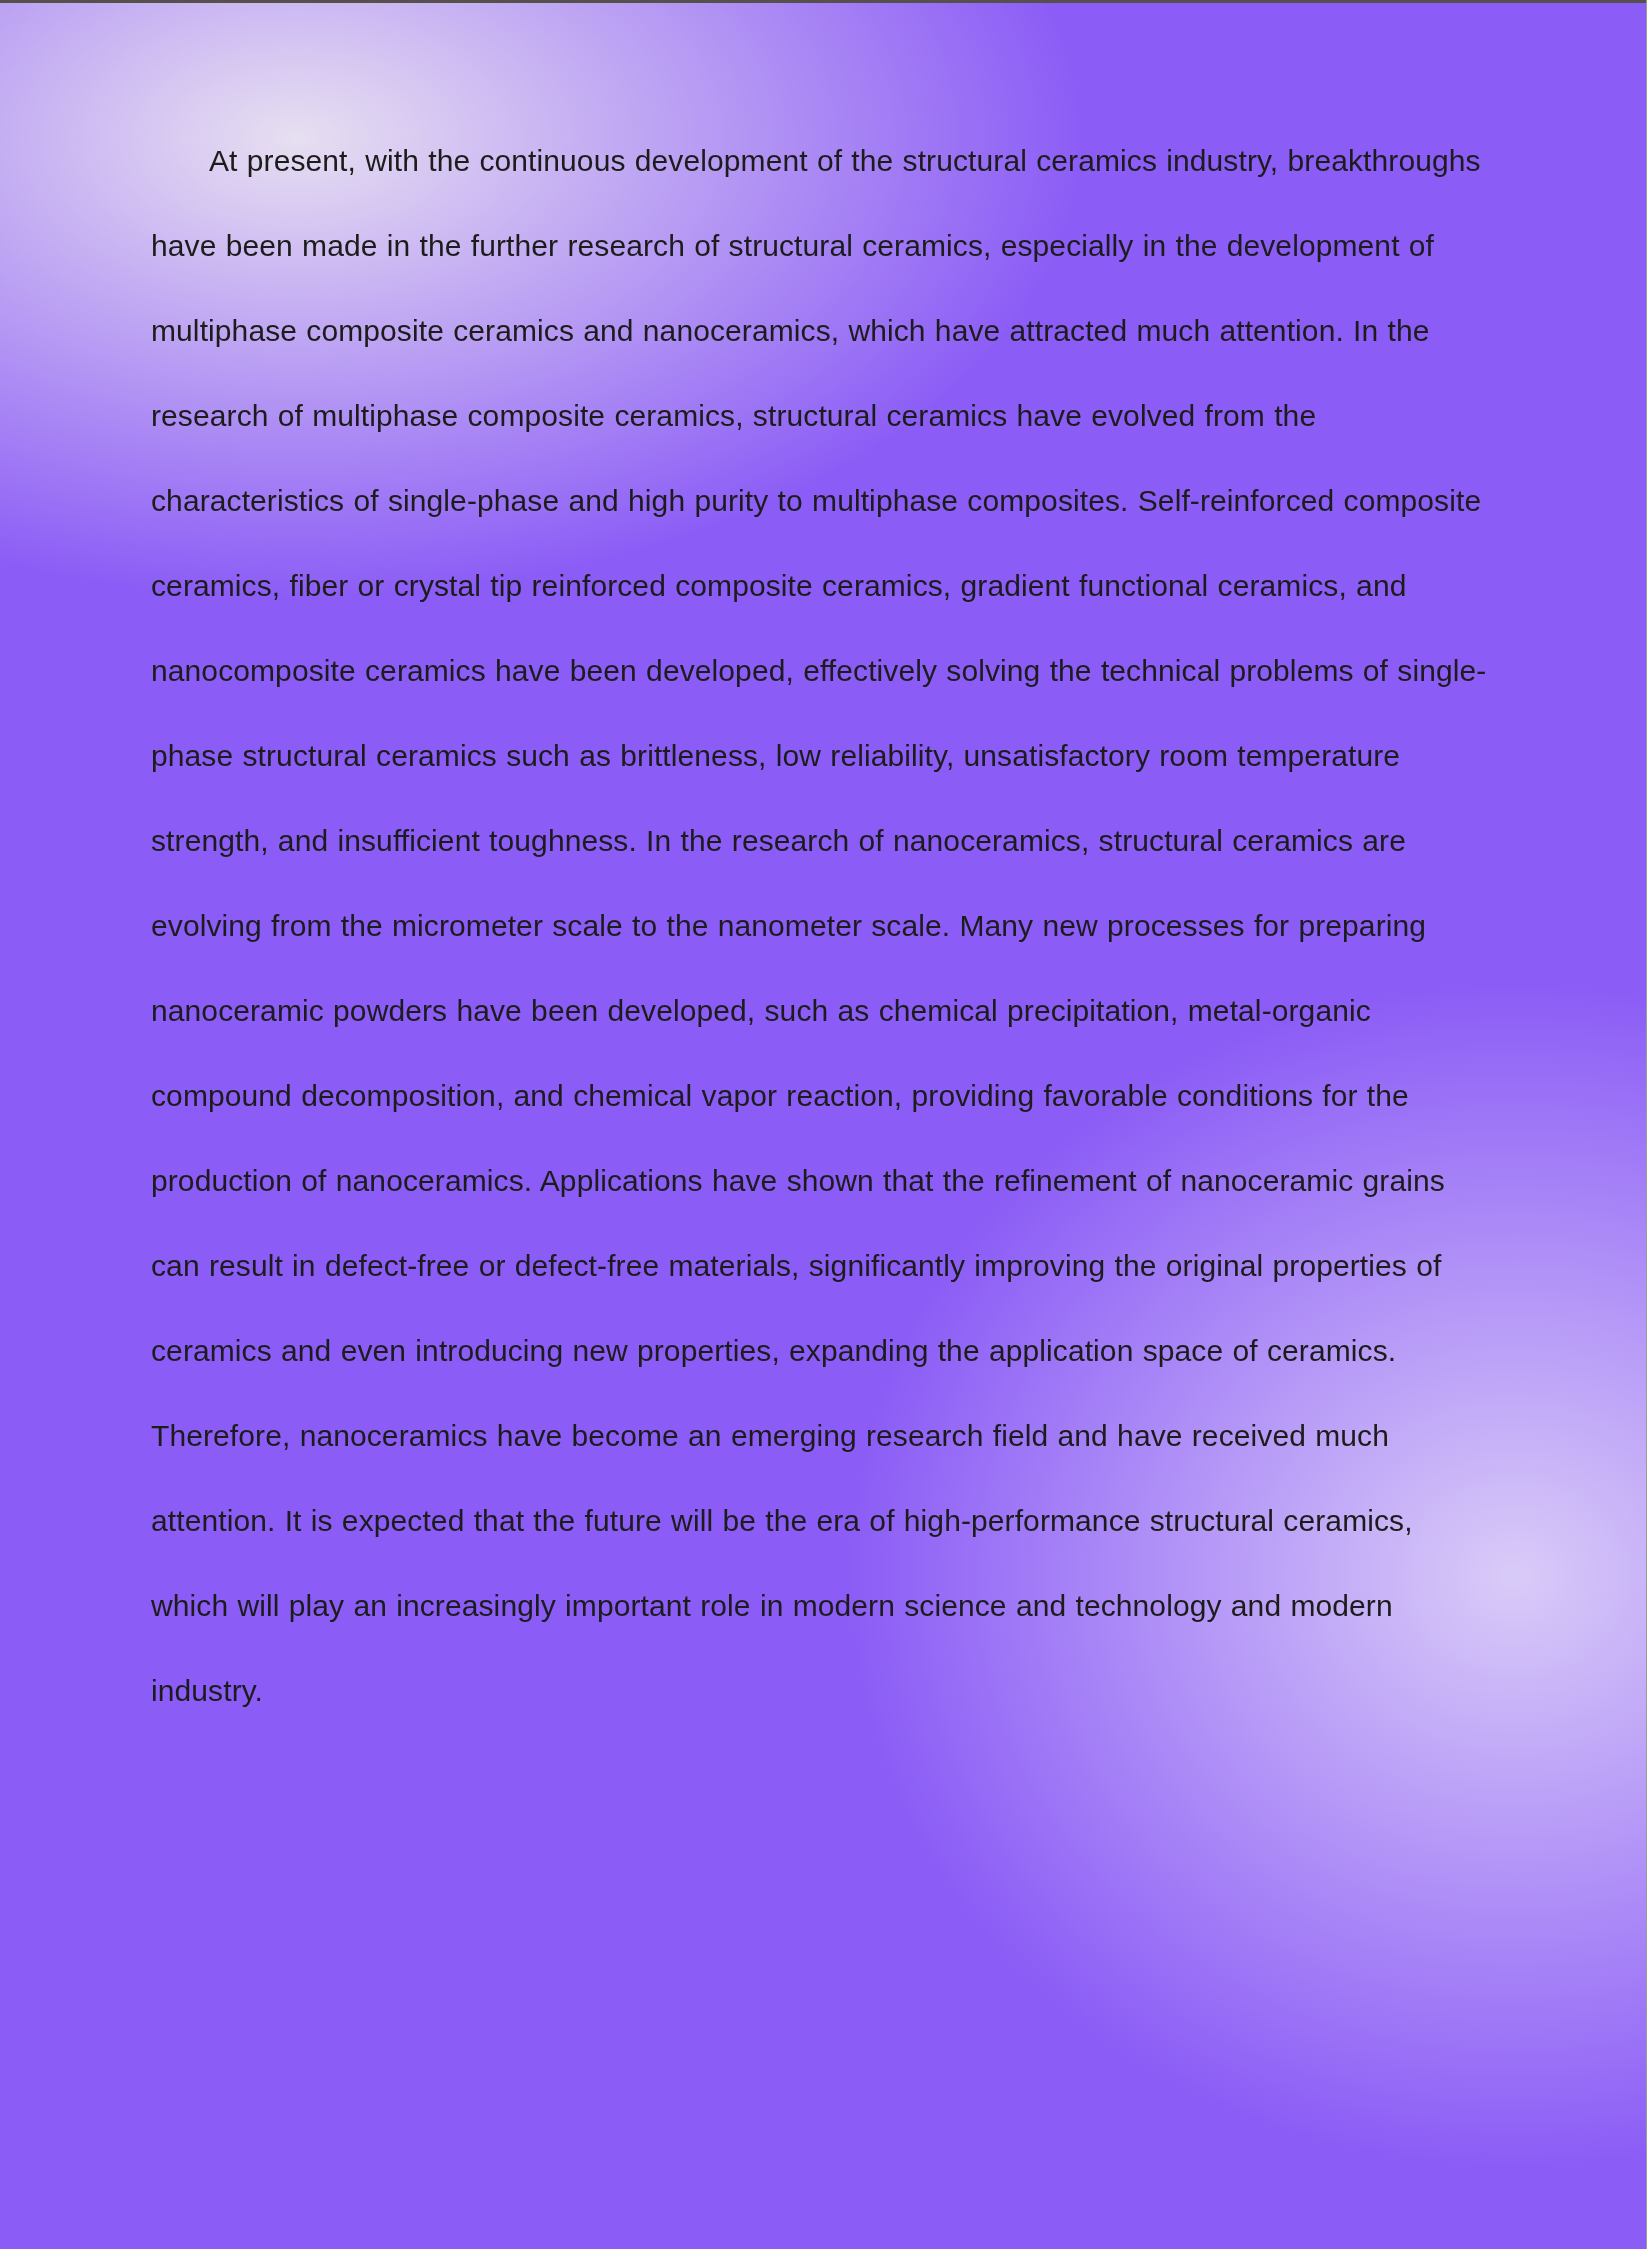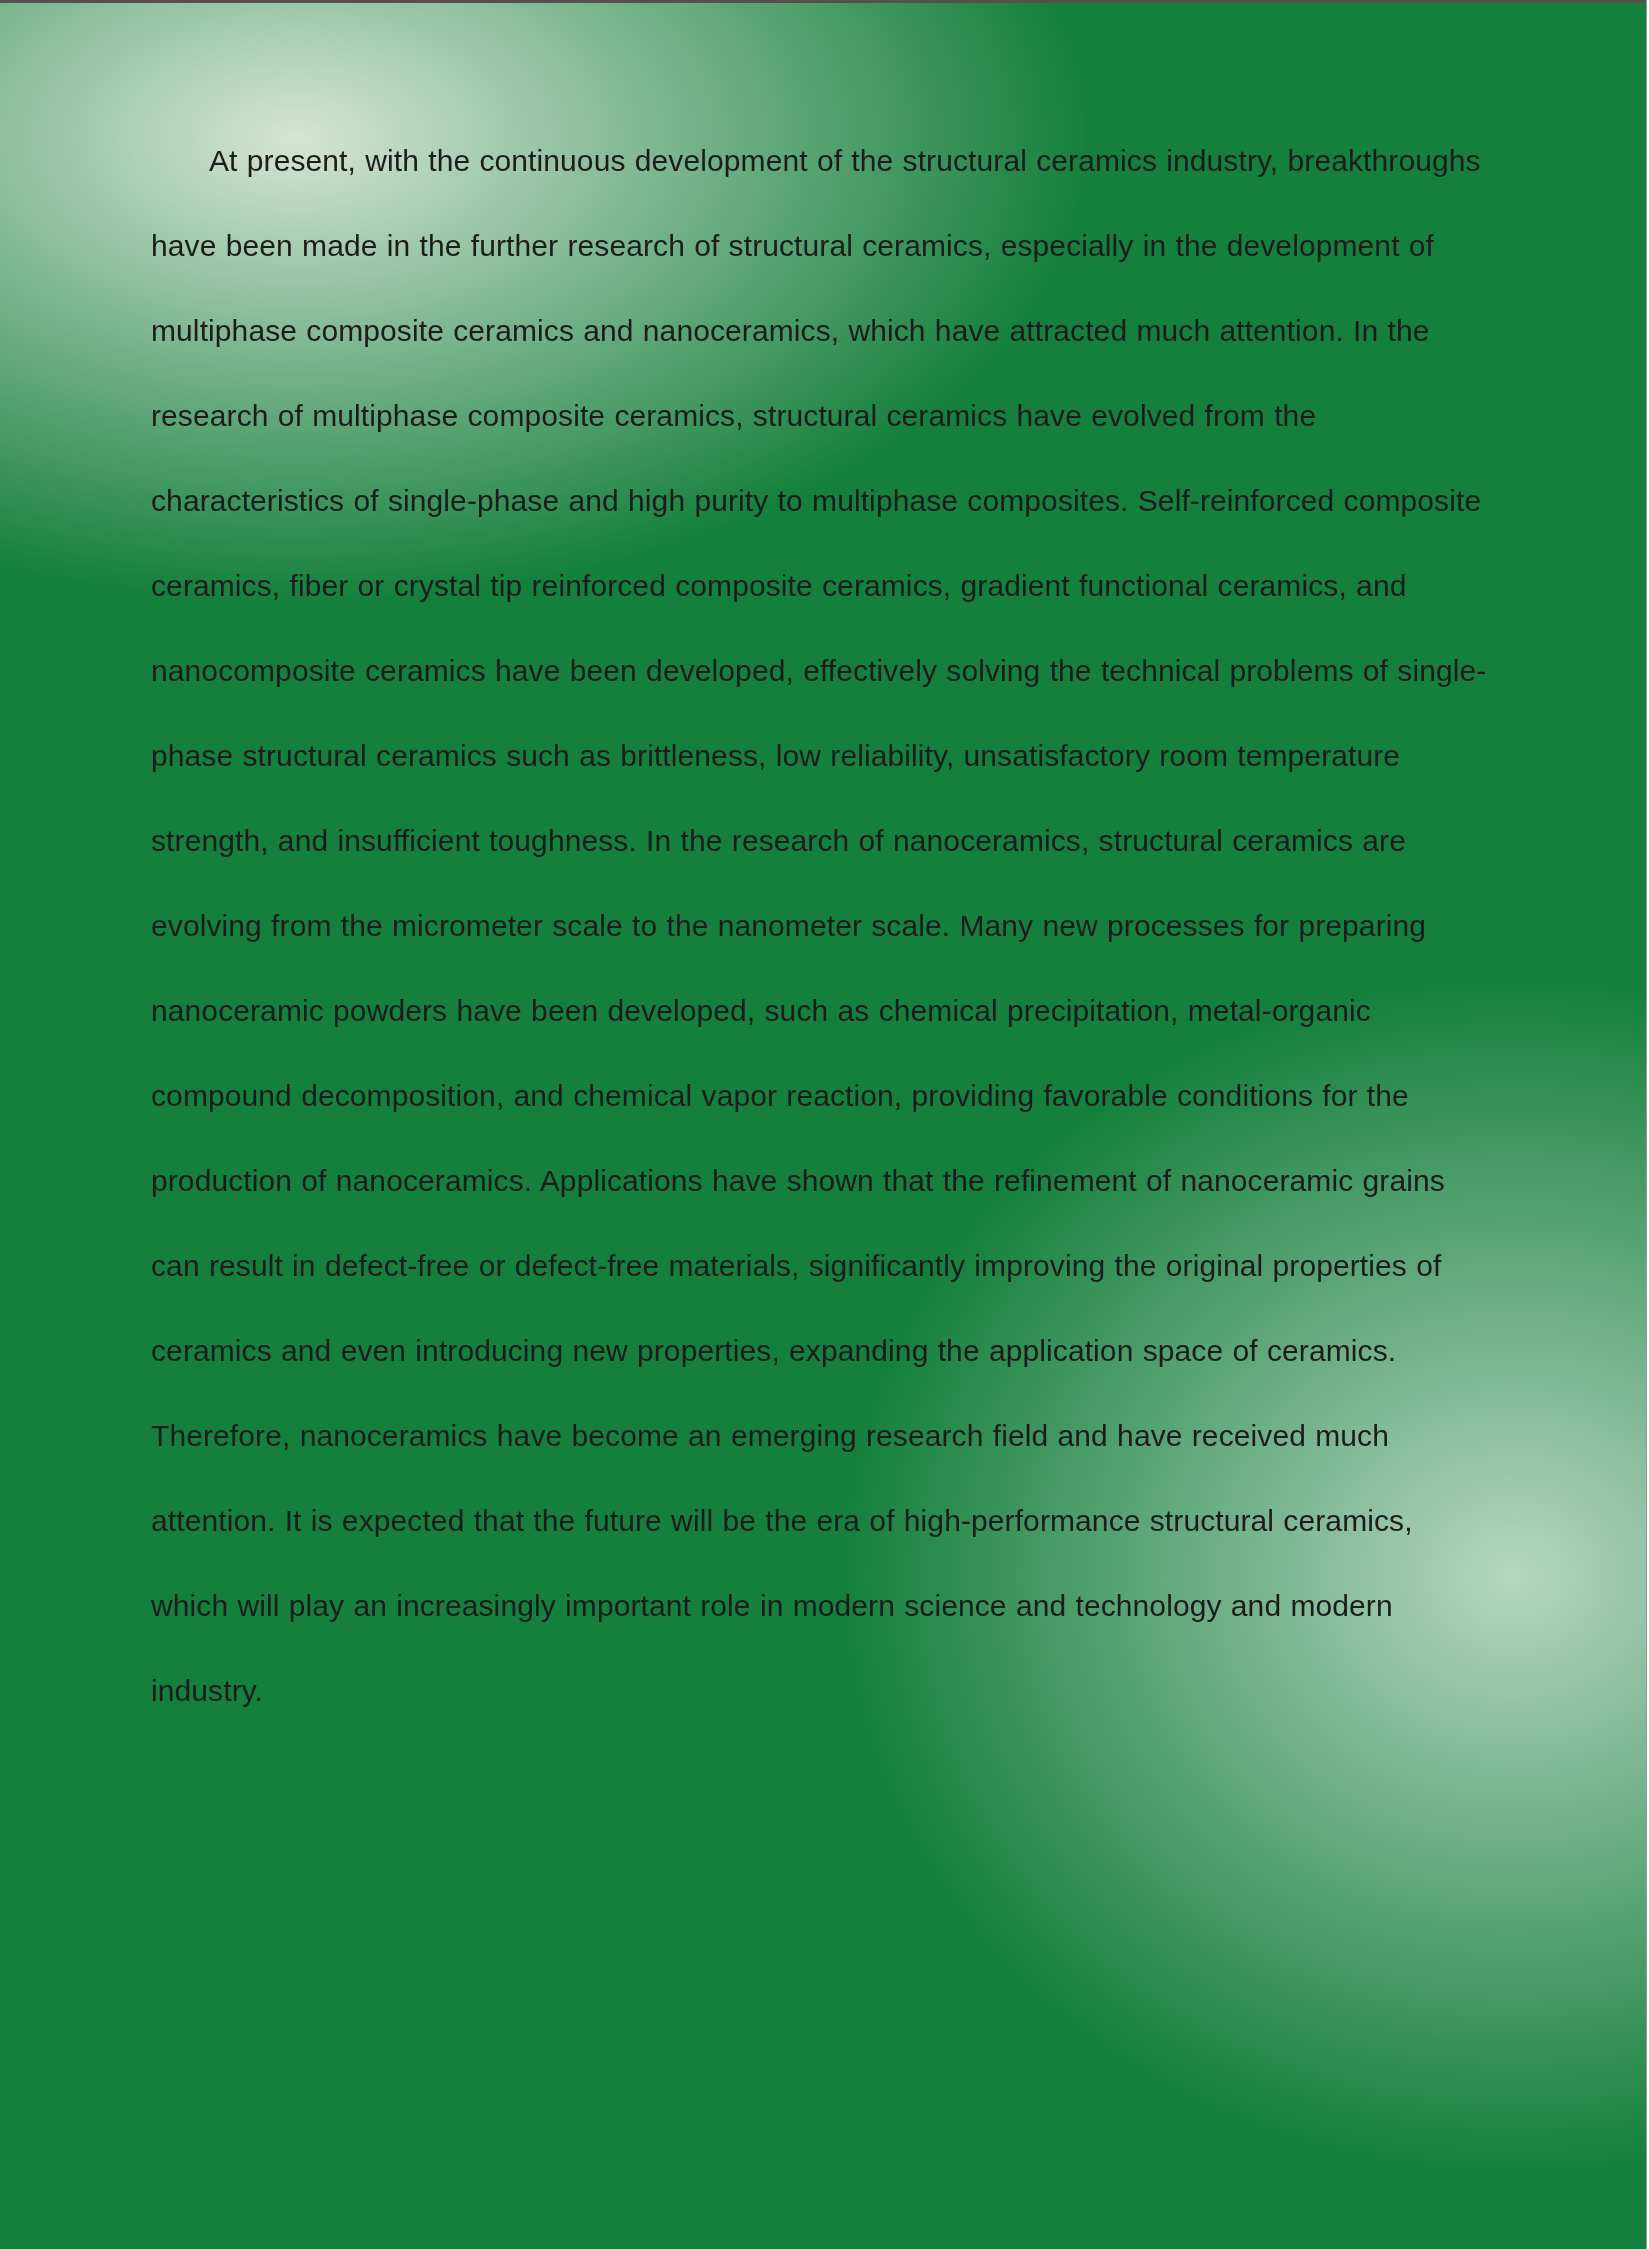--- a/index.html
+++ b/index.html
@@ -6,21 +6,21 @@
   html, body {
     margin: 0;
     padding: 0;
     background: #ffffff;
   }
 
   #page {
     position: relative;
     width: 1649px;
     height: 2250px;
-    background: #15803d;
+    background: #8b5cf6;
     box-sizing: border-box;
     overflow: hidden;
     font-family: "Liberation Sans", "DejaVu Sans", sans-serif;
   }
 
   
   .scan-edge-top {
     position: absolute;
     top: 0;
     left: 0;

